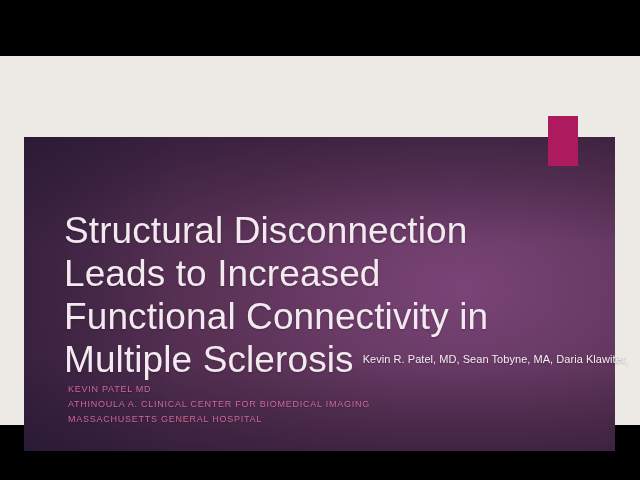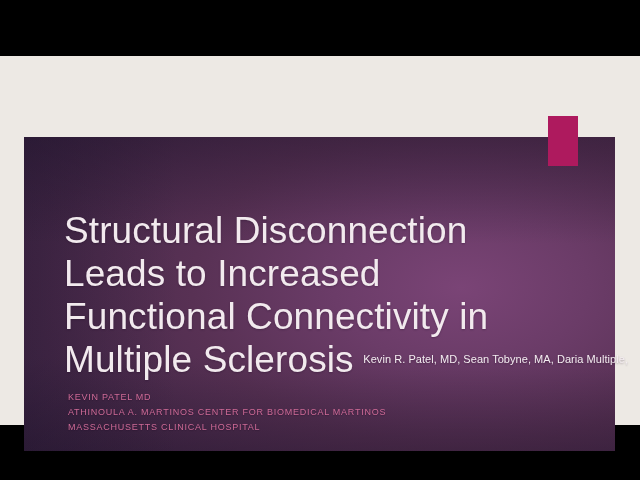--- a/index.html
+++ b/index.html
@@ -100,21 +100,21 @@
     text-shadow: 0 1px 2px rgba(30,10,35,0.32);
   }
   #author-block .author-line {
     display: block;
   }
 
   
   #affiliation-block {
     position: absolute;
     left: 68px;
-    top: 334px;
+    top: 326px;
     color: #CE6A96;
     font-size: 9px;
     line-height: 15px;
     letter-spacing: 0.75px;
     text-shadow: 0 1px 1px rgba(30,10,35,0.30);
   }
   #affiliation-block .affil-line {
     display: block;
     white-space: nowrap;
   }
@@ -131,23 +131,23 @@
     </div>
 
     <div id="accent-bar"></div>
 
     <h1 id="slide-title">Structural Disconnection
 Leads to Increased
 Functional Connectivity in
 Multiple Sclerosis</h1>
 
     <div id="author-block">
-      <span class="author-line">Kevin R. Patel, MD, Sean Tobyne, MA, Daria Multiple,</span>
+      <span class="author-line">Kevin R. Patel, MD, Sean Tobyne, MA, Daria Klawiter,</span>
     </div>
 
     <div id="affiliation-block">
       <span class="affil-line">KEVIN PATEL MD</span>
-      <span class="affil-line">ATHINOULA A. MARTINOS CENTER FOR BIOMEDICAL MARTINOS</span>
-      <span class="affil-line">MASSACHUSETTS CLINICAL HOSPITAL</span>
+      <span class="affil-line">ATHINOULA A. CLINICAL CENTER FOR BIOMEDICAL IMAGING</span>
+      <span class="affil-line">MASSACHUSETTS GENERAL HOSPITAL</span>
     </div>
 
   </div>
 </div>
 
 </body></html>

